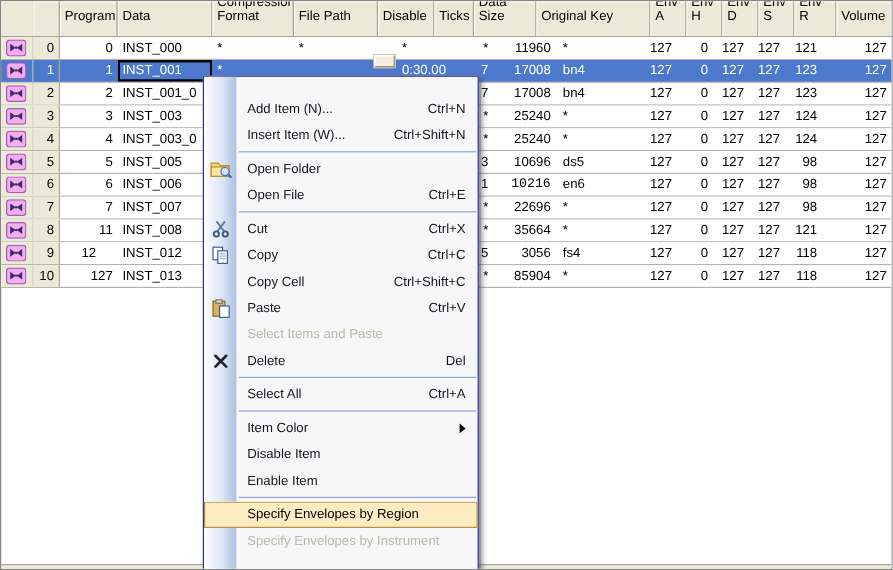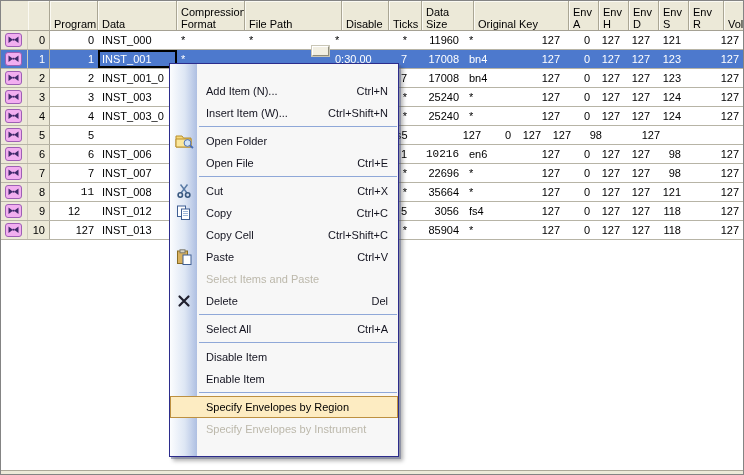--- a/index.html
+++ b/index.html
@@ -6,21 +6,21 @@
   *{box-sizing:border-box;}
   .window{
     position:relative;width:744px;height:475px;background:#fff;
     border:1px solid #848484;overflow:hidden;
     font-family:"Liberation Sans",sans-serif;font-size:11px;color:#000;
   }
   
   .grid{position:absolute;left:0;top:0;right:0;}
   .header-row{display:flex;height:30px;background:var(--header-bg,#ece9d8);border-bottom:1px solid #a5a193;}
   .hcell{
-    flex:none;display:flex;align-items:flex-end;padding:1px 3px 0 4px;
+    flex:none;display:flex;align-items:flex-end;padding:1px 3px 10px 4px;
     border-right:1px solid #aaa694;box-shadow:inset 1px 1px 0 #fbfaf3;
     white-space:pre-line;line-height:12px;overflow:hidden;
   }
   .hcell.noline{border-right:none;box-shadow:none;}
   .row{display:flex;height:19px;border-bottom:1px solid #b7b4a6;background:#fff;}
   .cell{flex:none;padding:3px 4px 0 4px;overflow:hidden;white-space:nowrap;}
   .cell.al-r{text-align:right;}
   .cell.rowhead{background:var(--header-bg,#ece9d8);}
   .cell.c-icon{border-right:1px solid #cfccbc;padding:2px 0 0 4px;}
   .cell.c-row{border-right:1px solid #aca899;}
@@ -67,21 +67,21 @@
 
 <div class="window">
   <div class="grid">
     <div class="header-row" id="header-row">
         <div class="hcell noline" style="width: 27px;"></div>
         <div class="hcell" style="width: 22px;"></div>
         <div class="hcell" style="width: 48px;">Program</div>
         <div class="hcell" style="width: 79px;">Data</div>
         <div class="hcell" style="width: 68px;">Compression
 Format</div>
-        <div class="hcell" style="width: 97px; text-align: center;">File Path</div>
+        <div class="hcell" style="width: 70px; text-align: center;">File Path</div>
         <div class="hcell" style="width: 47px;">Disable</div>
         <div class="hcell" style="width: 33px;">Ticks</div>
         <div class="hcell" style="width: 52px;">Data Size</div>
         <div class="hcell" style="width: 95px;">Original Key</div>
         <div class="hcell" style="width: 30px;">Env
 A</div>
         <div class="hcell" style="width: 30px;">Env
 H</div>
         <div class="hcell" style="width: 30px;">Env
 D</div>
@@ -209,20 +209,21 @@
         </div>
         <div class="row">
           <div class="cell rowhead c-icon" style="width: 27px;"><svg width="17" height="14" viewBox="0 0 17 14">
               <rect x="0.5" y="0.5" width="16" height="13" rx="2.5" fill="#f2aef0" stroke="#9e5fb5"></rect>
               <path d="M3.5 3.5 L8 6.7 L3.5 10 Z" fill="#402a6b"></path>
               <path d="M13.5 3.5 L9 6.7 L13.5 10 Z" fill="#402a6b"></path>
               <rect x="7.6" y="5.8" width="1.8" height="1.8" fill="#402a6b"></rect>
             </svg></div>
           <div class="cell al-r rowhead c-row" style="width: 22px;">5</div>
           <div class="cell al-r" style="width: 48px;">5</div>
+          <div class="cell" style="width: 79px;">INST_005</div>
           <div class="cell" style="width: 68px;"></div>
           <div class="cell" style="width: 86px;"></div>
           <div class="cell" style="width: 47px;"></div>
           <div class="cell al-r" style="width: 33px;">3</div>
           <div class="cell al-r" style="width: 52px;">10696</div>
           <div class="cell" style="width: 71px; padding-left: 6px;">ds5</div>
           <div class="cell al-r" style="width: 30px;">127</div>
           <div class="cell al-r" style="width: 30px;">0</div>
           <div class="cell al-r" style="width: 30px;">127</div>
           <div class="cell al-r" style="width: 30px;">127</div>
@@ -276,21 +277,21 @@
           <div class="cell al-r" style="width: 54px;">127</div>
         </div>
         <div class="row">
           <div class="cell rowhead c-icon" style="width: 27px;"><svg width="17" height="14" viewBox="0 0 17 14">
               <rect x="0.5" y="0.5" width="16" height="13" rx="2.5" fill="#f2aef0" stroke="#9e5fb5"></rect>
               <path d="M3.5 3.5 L8 6.7 L3.5 10 Z" fill="#402a6b"></path>
               <path d="M13.5 3.5 L9 6.7 L13.5 10 Z" fill="#402a6b"></path>
               <rect x="7.6" y="5.8" width="1.8" height="1.8" fill="#402a6b"></rect>
             </svg></div>
           <div class="cell al-r rowhead c-row" style="width: 22px;">8</div>
-          <div class="cell al-r" style="width: 48px; font-family: Liberation Mono, monospace;">11</div>
+          <div class="cell al-r" style="width: 48px;">11</div>
           <div class="cell" style="width: 79px;">INST_008</div>
           <div class="cell" style="width: 68px;"></div>
           <div class="cell" style="width: 86px;"></div>
           <div class="cell" style="width: 47px;"></div>
           <div class="cell al-r" style="width: 33px;">*</div>
           <div class="cell al-r" style="width: 52px;">35664</div>
           <div class="cell" style="width: 71px; padding-left: 6px;">*</div>
           <div class="cell al-r" style="width: 30px;">127</div>
           <div class="cell al-r" style="width: 30px;">0</div>
           <div class="cell al-r" style="width: 30px;">127</div>
@@ -429,20 +430,24 @@
           <span>Delete</span>
           <span class="shortcut">Del</span>
         </div>
         <div class="menu-sep"></div>
         <div class="menu-item">
           <span>Select All</span>
           <span class="shortcut">Ctrl+A</span>
         </div>
         <div class="menu-sep"></div>
         <div class="menu-item">
+          <span>Item Color</span>
+          <span class="submenu-arrow"></span>
+        </div>
+        <div class="menu-item">
           <span>Disable Item</span>
         </div>
         <div class="menu-item">
           <span>Enable Item</span>
         </div>
         <div class="menu-sep"></div>
         <div class="menu-item highlighted">
           <span>Specify Envelopes by Region</span>
         </div>
         <div class="menu-item disabled">

